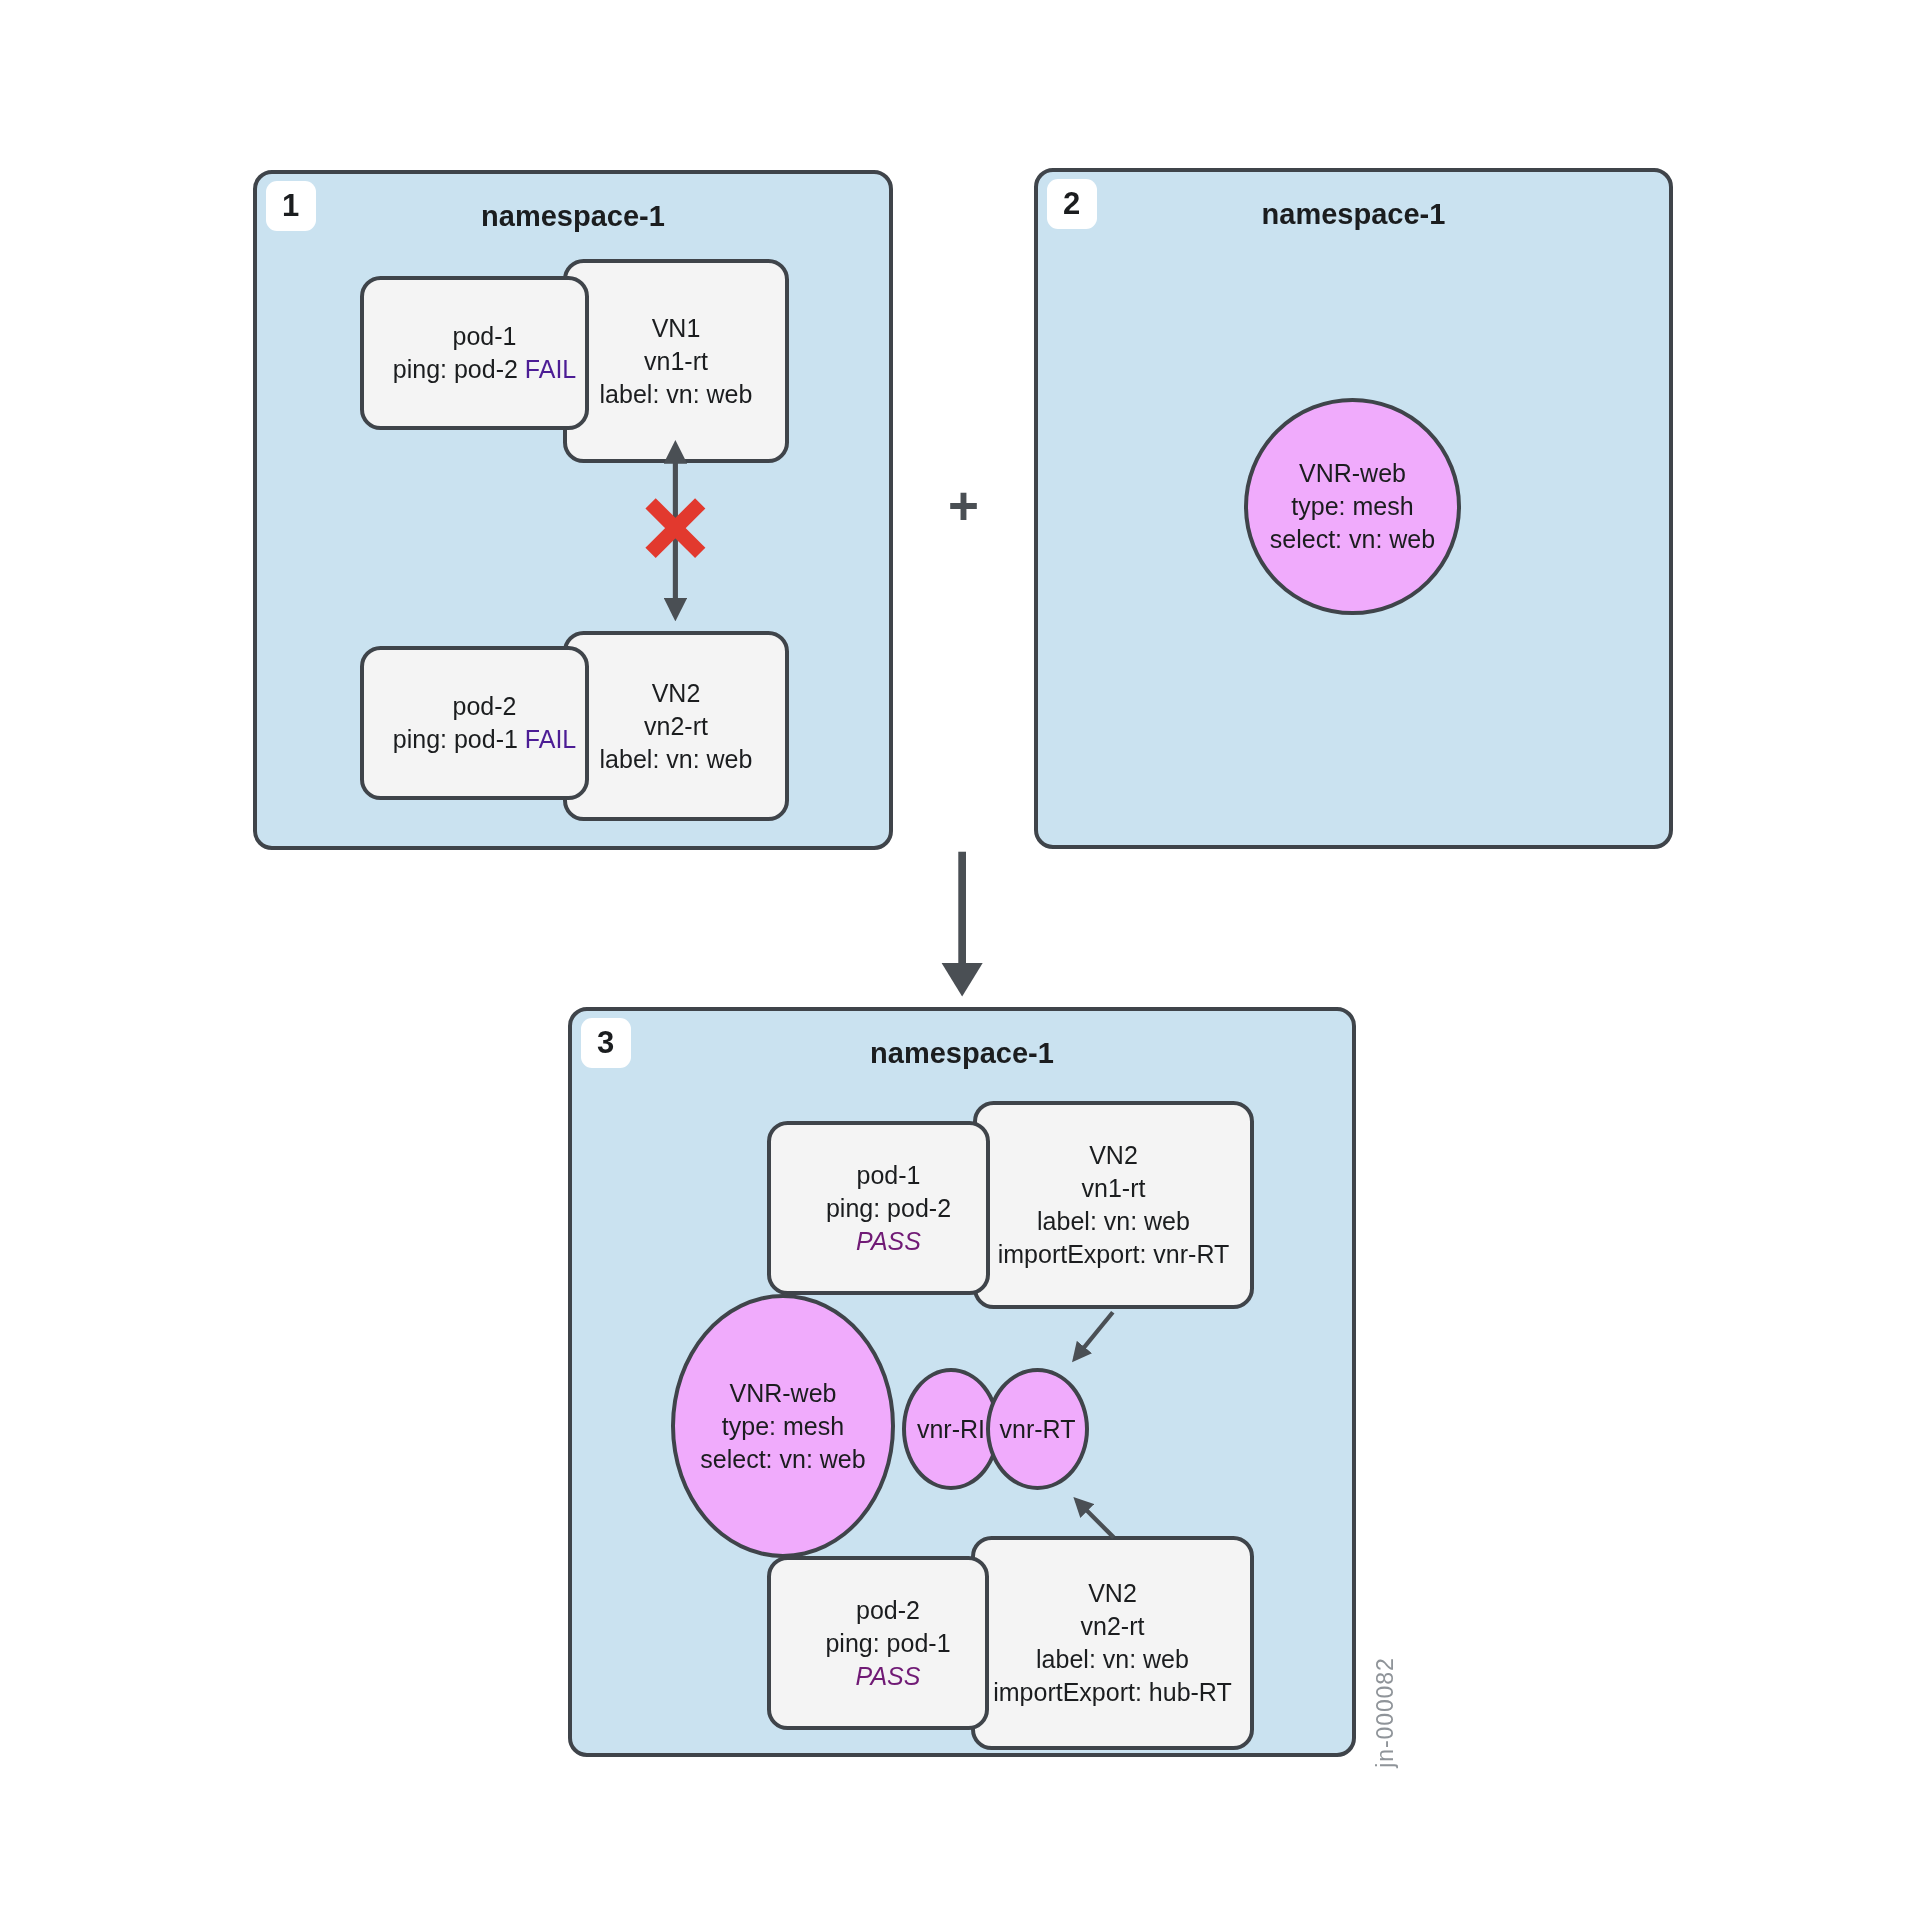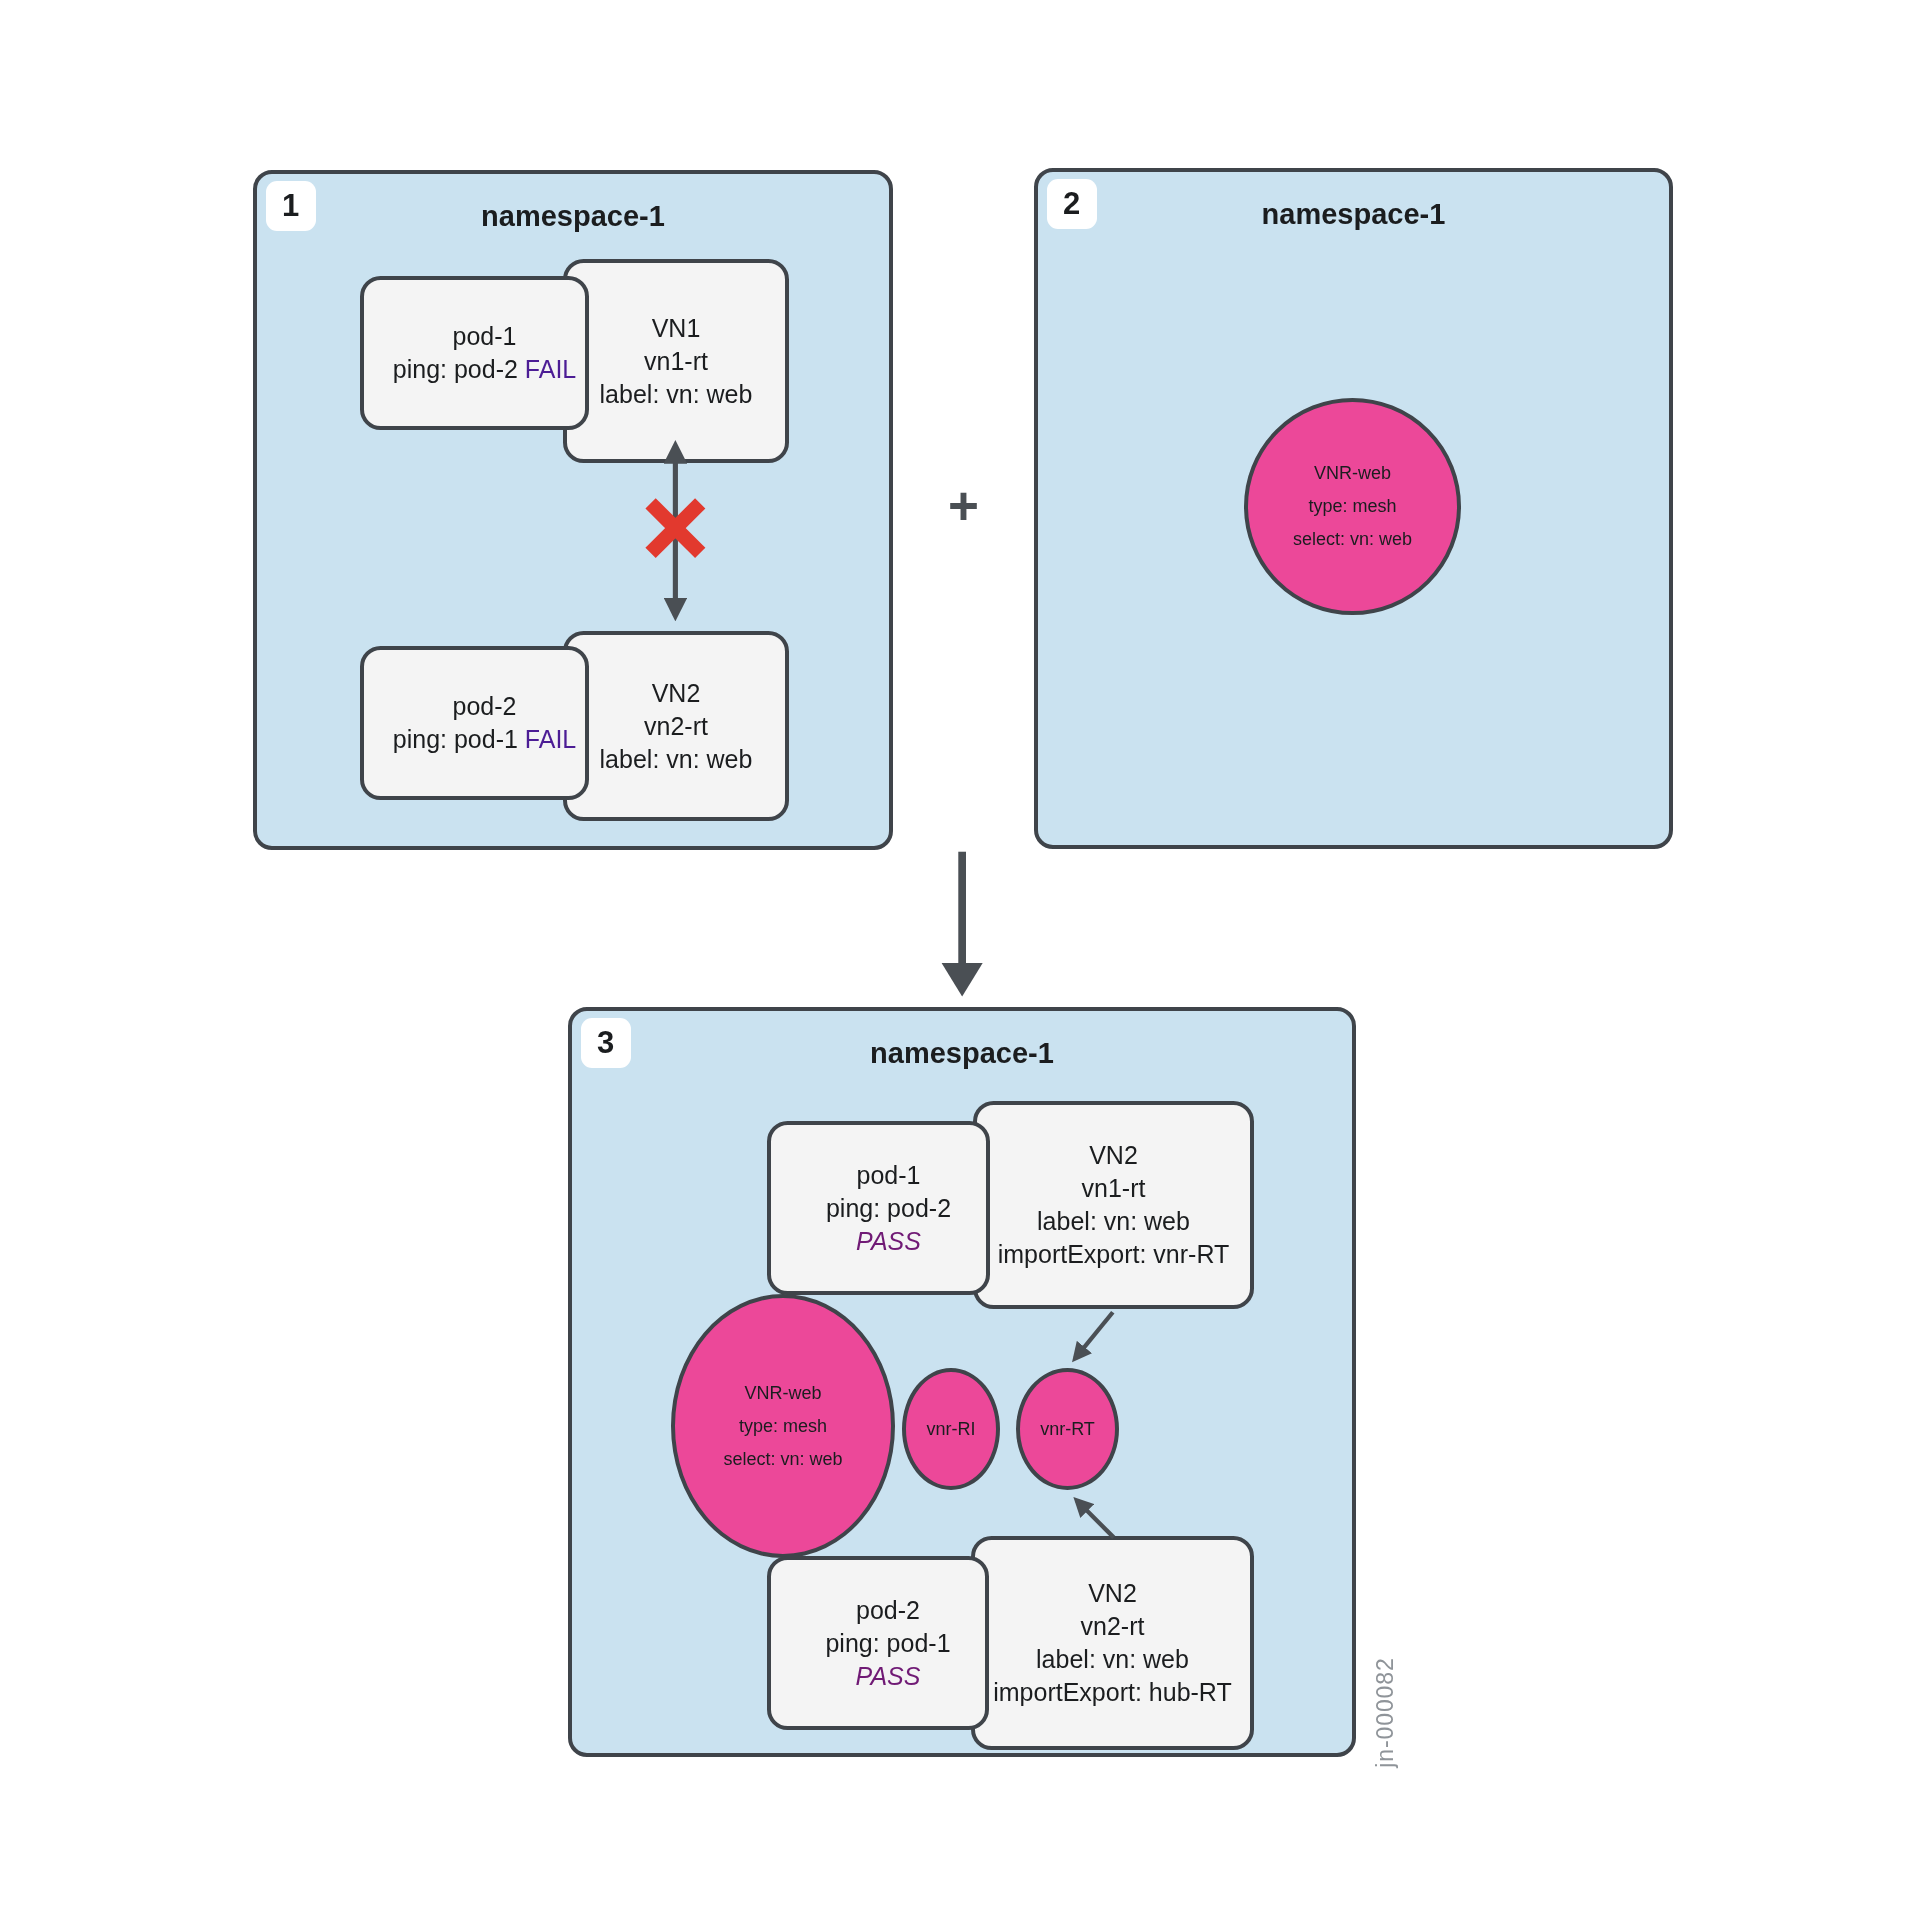--- a/index.html
+++ b/index.html
@@ -40,28 +40,28 @@
     box-sizing:border-box;
     display:flex;flex-direction:column;
     align-items:center;justify-content:center;
     text-align:center;
     font-size:25px;line-height:33px;
   }
   .pod{z-index:3;padding-left:20px;}
   .vn{z-index:2;}
   .circle{
     position:absolute;
-    background:#ec4899;
+    background:#f0abfc;
     border:4.3px solid #3f444a;
     border-radius:50%;
     box-sizing:border-box;
     display:flex;flex-direction:column;
     align-items:center;justify-content:center;
     text-align:center;
-    font-size:18px;line-height:33px;
+    font-size:25px;line-height:33px;
     z-index:2;
   }
   .status-fail{color:#4c1d95;}
   .status-pass{color:#701a75;font-style:italic;}
   .plus{
     position:absolute;
     width:77px;height:77px;
     display:flex;align-items:center;justify-content:center;
     font-size:53px;font-weight:700;color:#4a4f54;
     z-index:4;
@@ -148,21 +148,21 @@
   <div class="circle" style="left:671px;top:1294px;width:224px;height:264px;">
     <div>VNR-web</div>
     <div>type: mesh</div>
     <div>select: vn: web</div>
   </div>
 
   <div class="circle" style="left:902px;top:1368px;width:98px;height:122px;justify-content:center;">
     <div>vnr-RI</div>
   </div>
 
-  <div class="circle" style="left:1016px;top:1368px;width:103px;height:122px;">
+  <div class="circle" style="left:986px;top:1368px;width:103px;height:122px;">
     <div>vnr-RT</div>
   </div>
 
   <div class="node vn" style="left:971px;top:1536px;width:283px;height:214px;">
     <div>VN2</div>
     <div>vn2-rt</div>
     <div>label: vn: web</div>
     <div>importExport: hub-RT</div>
   </div>
 

